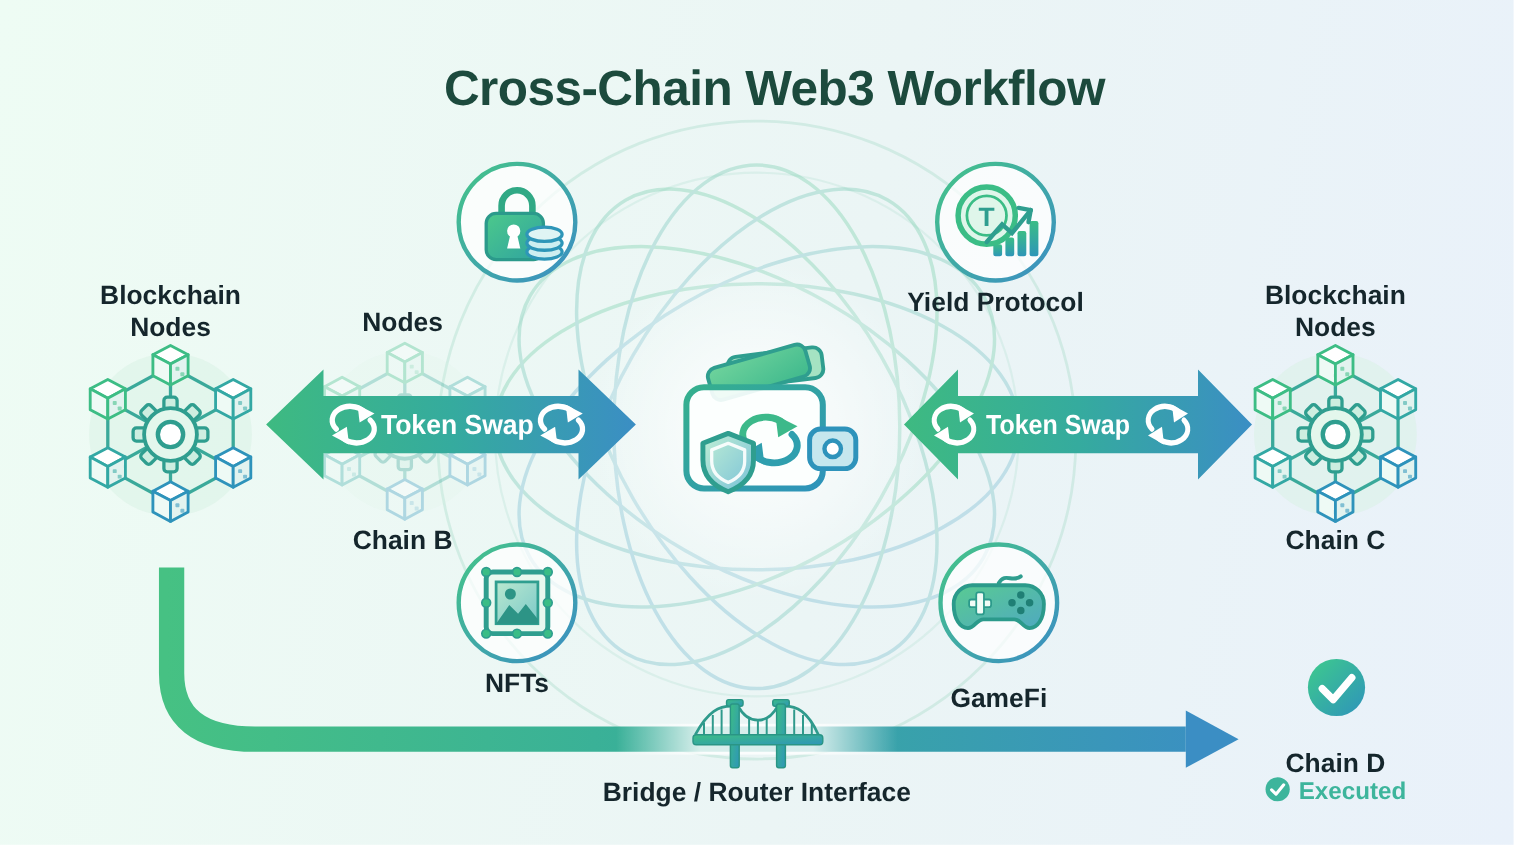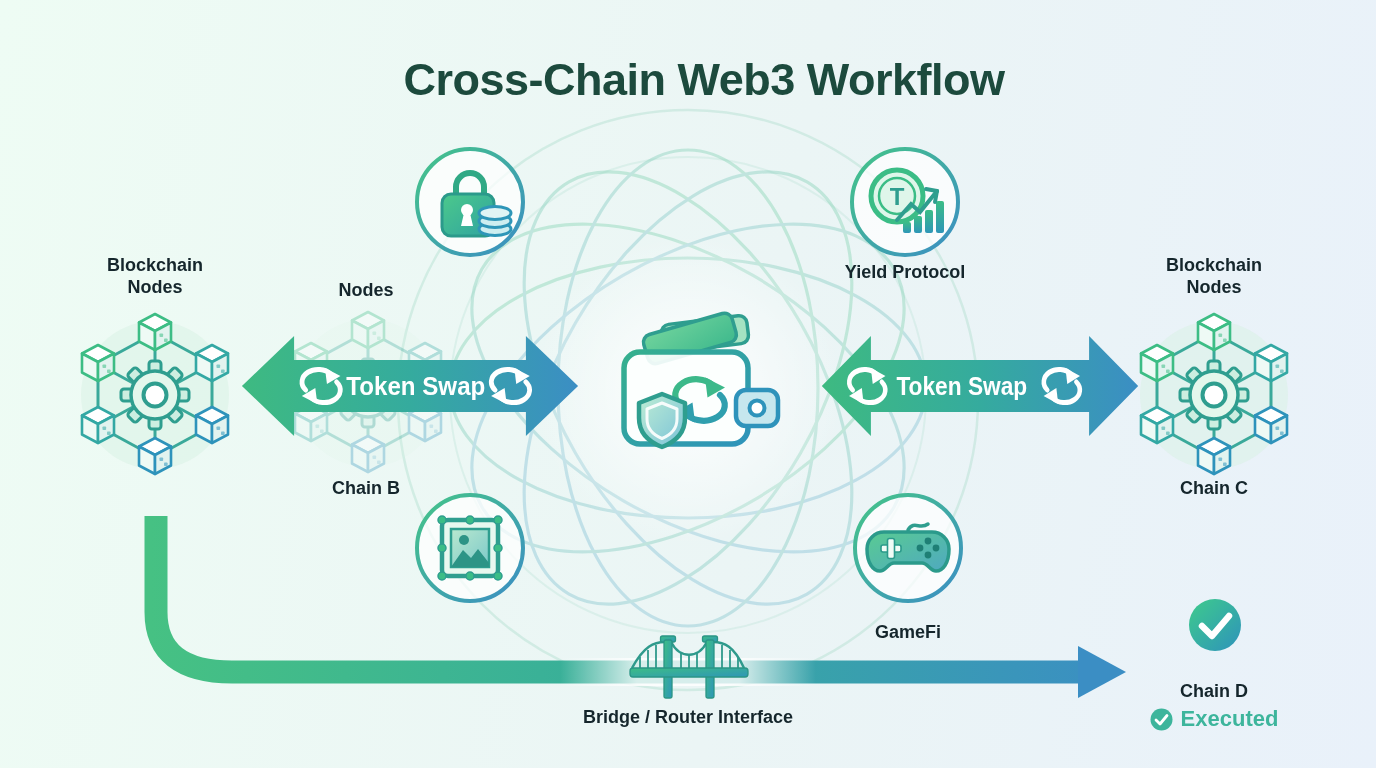--- a/index.html
+++ b/index.html
@@ -6,36 +6,36 @@
   body{
     width:1376px;height:768px;overflow:hidden;
     font-family:"Liberation Sans", sans-serif;
     background:linear-gradient(100deg,#eefcf4 0%,#ebf5f5 55%,#e9f1fa 100%);
     position:relative;
   }
   .stage{position:absolute;inset:0;width:1376px;height:768px;}
   .abs{position:absolute;}
   .lbl{
     position:absolute;text-align:center;font-weight:700;
-    color:#15262c;font-size:18px;line-height:1.2;white-space:pre-line;
+    color:#15262c;font-size:24px;line-height:1.2;white-space:pre-line;
   }
   .title{
     position:absolute;left:0;top:54px;width:1376px;text-align:center;
     font-size:45px;font-weight:800;color:#1c4a3d;letter-spacing:-0.5px;padding-left:16px;
   }
   .arrow-text{
     font-size:25px;font-weight:700;fill:#ffffff;
     font-family:"Liberation Sans", sans-serif;
   }
   .coin-t{
     font-size:24px;font-weight:700;fill:#2f9e8f;
     font-family:"Liberation Sans", sans-serif;
   }
   .status-row{
-    position:absolute;display:flex;align-items:center;justify-content:center;gap:8px;
+    position:absolute;display:flex;align-items:flex-start;justify-content:center;gap:8px;
     font-weight:700;font-size:22px;color:#3db59c;
   }
   svg{display:block;}
 </style>
 </head>
 <body>
 
 <div class="stage">
 
   <svg width="0" height="0" style="position:absolute">
@@ -325,20 +325,21 @@
 
   <div class="lbl" style="left:55px;top:255px;width:200px"><span>Blockchain</span><br><span>Nodes</span></div>
 
   <div class="lbl" style="left:266px;top:280px;width:200px">Nodes</div>
   <div class="lbl" style="left:266px;top:478px;width:200px">Chain B</div>
 
   <div class="lbl" style="left:1114px;top:255px;width:200px"><span>Blockchain</span><br><span>Nodes</span></div>
   <div class="lbl" style="left:1114px;top:478px;width:200px">Chain C</div>
 
   <div class="lbl" style="left:815px;top:262px;width:180px">Yield Protocol</div>
+  <div class="lbl" style="left:380px;top:608px;width:180px">NFTs</div>
   <div class="lbl" style="left:818px;top:622px;width:180px">GameFi</div>
 
   <div class="lbl" style="left:518px;top:707px;width:340px">Bridge / Router Interface</div>
 
   <div class="lbl" style="left:1082px;top:681px;width:264px">Chain D</div>
 
   <div class="status-row" style="left:1082px;top:706px;width:264px">
     <svg width="23" height="23">
       <circle cx="11.5" cy="11.5" r="11" fill="#3db59c"></circle>
       <polyline points="6,12 10,16 17,7.5" fill="none" stroke="#ffffff" stroke-width="2.8" stroke-linecap="round" stroke-linejoin="round"></polyline>

